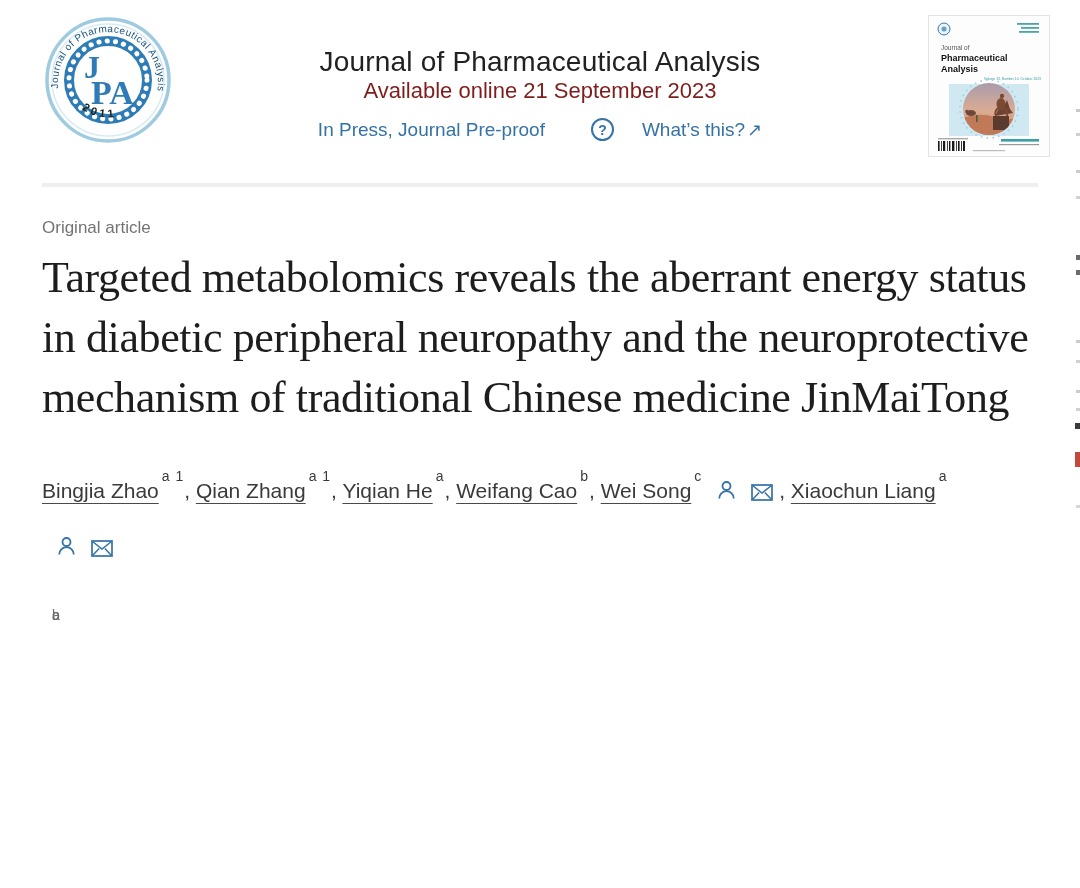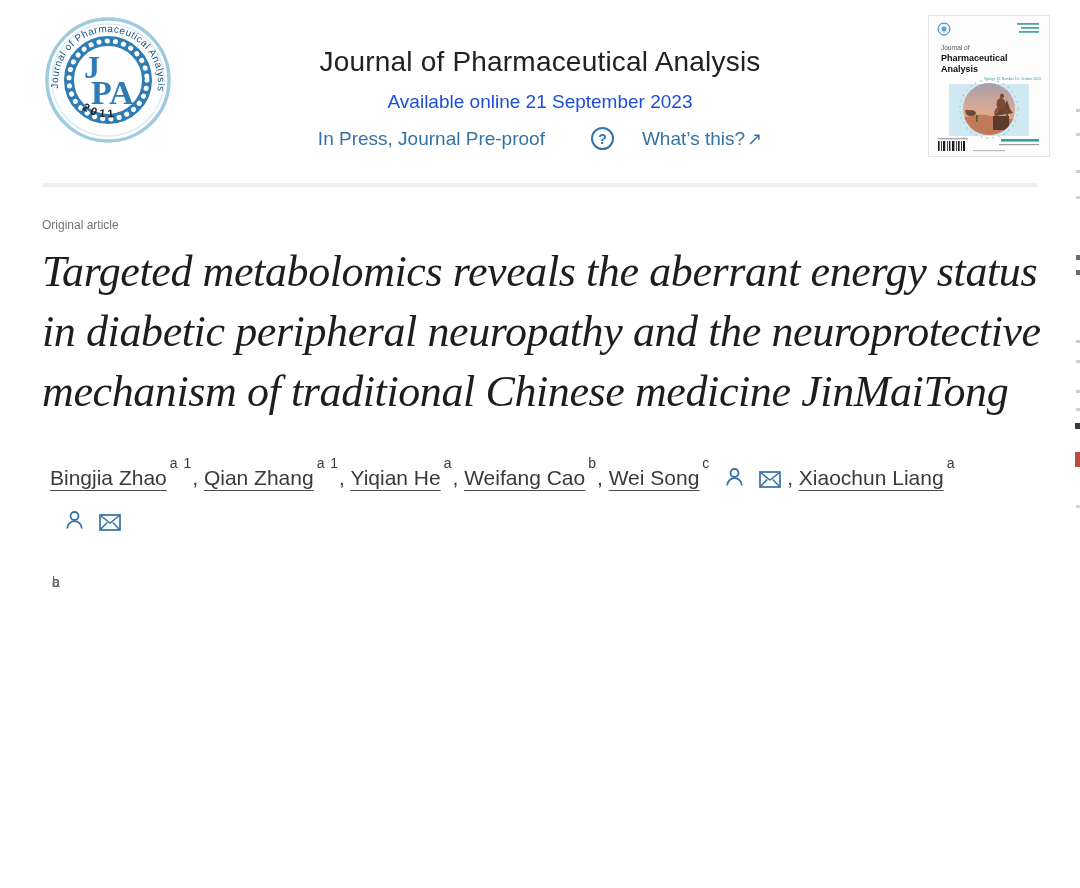--- a/index.html
+++ b/index.html
@@ -4,40 +4,40 @@
 <style>
   * { margin:0; padding:0; box-sizing:border-box; }
   html,body { width:1080px; height:888px; background:#ffffff; overflow:hidden; position:relative;
               font-family:"Liberation Sans", sans-serif; }
 
   
   .header { position:absolute; top:0; left:0; width:1080px; height:183px; }
   .logo-wrap { position:absolute; left:44px; top:16px; width:128px; height:128px; }
   .header-center { position:absolute; left:0; top:46px; width:1080px; text-align:center; }
   .journal-title { font-size:28px; color:#212121; letter-spacing:0.2px; }
-  .avail { margin-top:13px; font-size:19px; color:#1d4ed8; }
+  .avail { font-size:22px; color:#7f1d1d; }
   .links-row { margin-top:14px; font-size:19px; color:#3572a5;
                display:flex; justify-content:center; align-items:center; gap:28px; }
   .link { color:#3572a5; cursor:pointer; }
   .qmark { display:inline-flex; width:23px; height:23px; border:2px solid #3572a5; border-radius:50%;
            align-items:center; justify-content:center; font-size:14px; font-weight:bold;
            margin-left:18px; cursor:pointer; }
   .arrow { font-size:18px; margin-left:2px; }
   .cover-wrap { position:absolute; right:31px; top:16px; width:120px; height:140px;
                 box-shadow:0 0 0 1px #e3e3e3; background:#5eead4; }
 
   .divider { position:absolute; top:183px; left:42px; width:996px; height:4px; background:#efefef; }
 
   
   .article { position:absolute; left:42px; top:218px; width:1006px; }
-  .category { font-size:12px; color:#747474; }
+  .category { font-size:17px; color:#747474; }
   .paper-title { margin-top:10px; font-family:"Liberation Serif", serif; font-weight:400;
                  font-size:44px; line-height:1.36; color:#1d1d1d; letter-spacing:-0.4px;
-                 max-width:1006px;font-style:italic; }
-  .authors { margin-top:30px; width:920px; font-size:21px; color:#3a3a3a; line-height:43px;margin-left:8px; }
+                 max-width:1006px; }
+  .authors { margin-top:30px; width:920px; font-size:21px; color:#3a3a3a; line-height:56px; }
   .author-name { color:#3a3a3a; text-decoration:underline; text-decoration-thickness:1px;
                  text-underline-offset:5px; text-decoration-color:#4a4a4a; cursor:pointer; }
   .author-sup { font-size:14px; position:relative; top:-9px; margin-left:3px; letter-spacing:1px; }
   .mini-icon { display:inline-block; vertical-align:-3px; margin-left:14px; cursor:pointer; }
   .mini-icon svg { display:block; }
   .affils { margin-top:26px; width:948px; }
   .affil { position:relative; padding-left:36px; font-size:20px; color:#787878;
            line-height:36px; letter-spacing:0.1px; }
   .affil + .affil { margin-top:1px; }
   .affil-label { position:absolute; left:10px; top:-4px; font-size:14px; color:#6d6d6d; }

